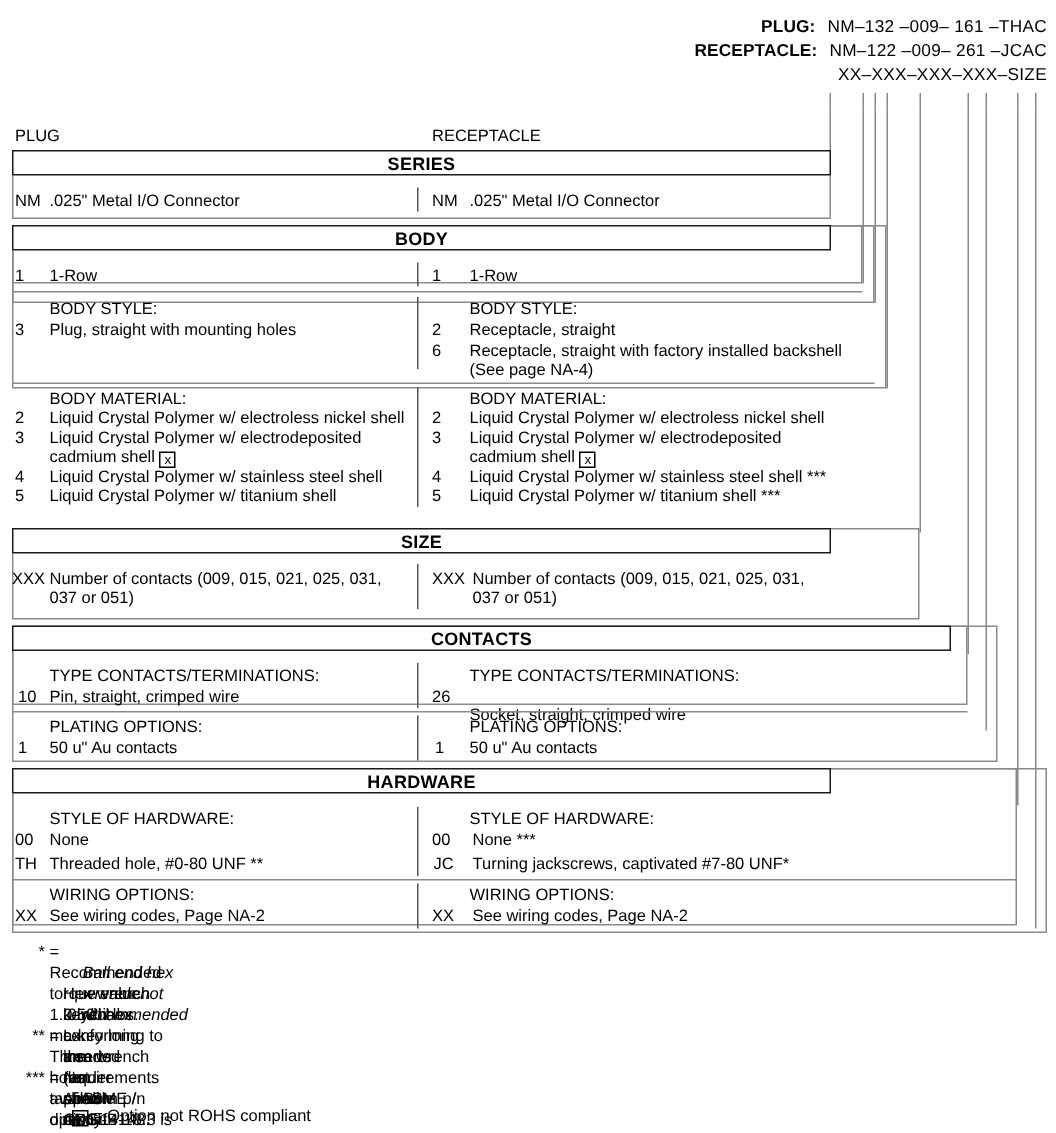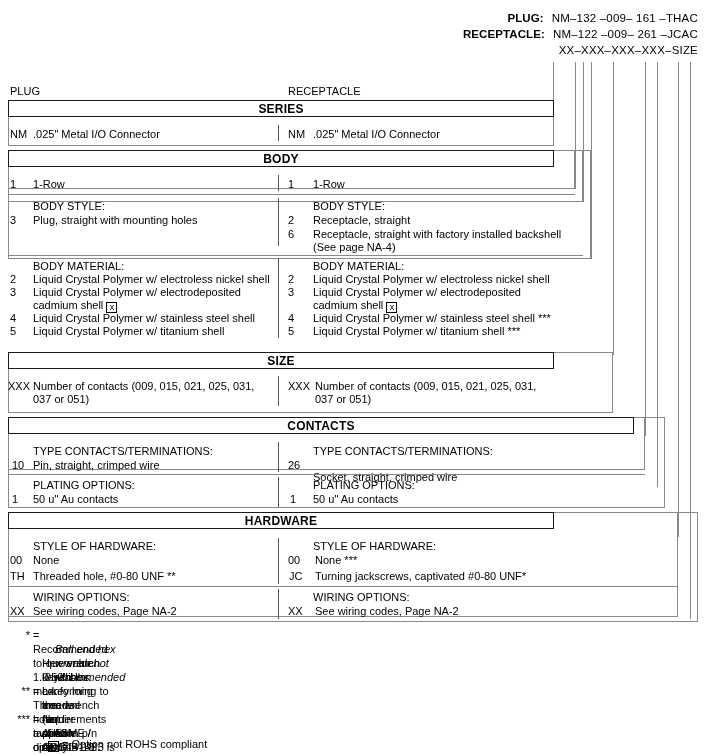--- a/index.html
+++ b/index.html
@@ -200,21 +200,21 @@
   <div class="opt" style="left:33px;top:554px;">None</div>
   <div class="code" style="left:10px;top:570px;">TH</div>
   <div class="opt" style="left:33px;top:570px;">Threaded hole, #0-80 UNF  **</div>
 
   <div class="divider" style="left:278px;top:538px;height:46px;"></div>
 
   <div class="hdr" style="left:313px;top:540px;">STYLE OF HARDWARE:</div>
   <div class="code" style="left:288px;top:554px;">00</div>
   <div class="opt" style="left:315px;top:554px;text-align:center;">None  ***</div>
   <div class="code" style="left:289px;top:570px;">JC</div>
-  <div class="opt" style="left:315px;top:570px;">Turning jackscrews, captivated #0-80 UNF*</div>
+  <div class="opt" style="left:315px;top:570px;">Turning jackscrews, captivated #7-80 UNF*</div>
 
   <div class="hr" style="left:8px;top:586px;width:670px;"></div>
 
   <div class="hdr" style="left:33px;top:591px;">WIRING OPTIONS:</div>
   <div class="code" style="left:10px;top:605px;">XX</div>
   <div class="opt" style="left:33px;top:605px;">See wiring codes, Page NA-2</div>
   <div class="divider" style="left:278px;top:589px;height:30px;"></div>
   <div class="hdr" style="left:313px;top:591px;">WIRING OPTIONS:</div>
   <div class="code" style="left:288px;top:605px;">XX</div>
   <div class="opt" style="left:315px;top:605px;">See wiring codes, Page NA-2</div>

